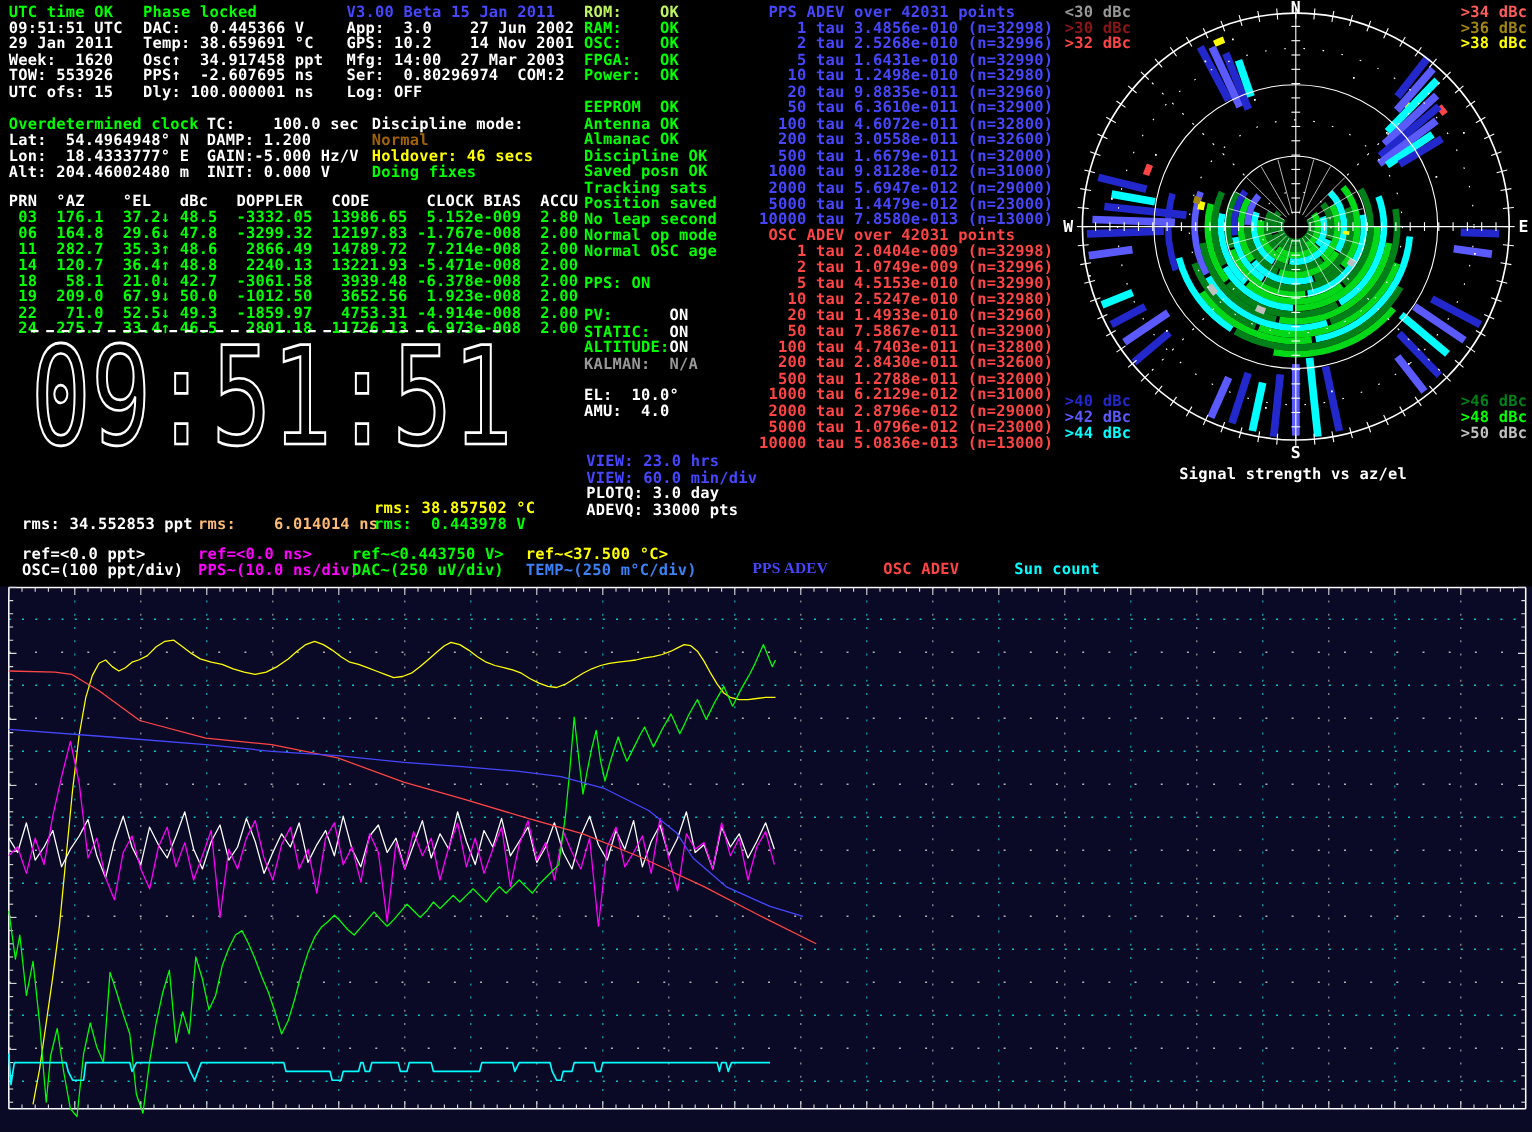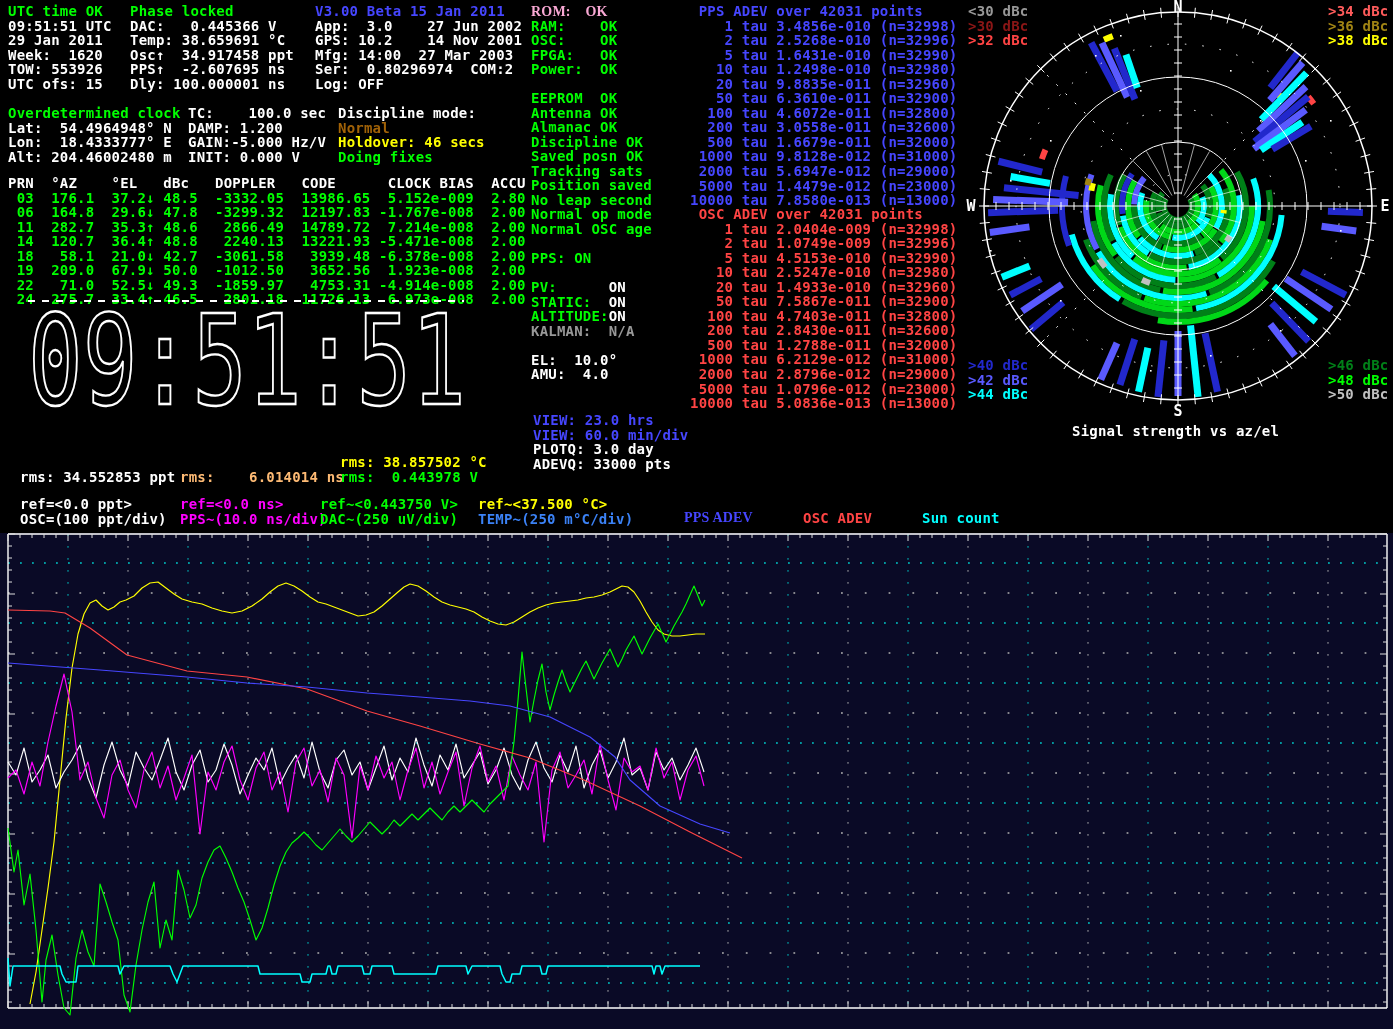--- a/index.html
+++ b/index.html
@@ -372,21 +372,21 @@
       <polyline points="8,778 16,770 24,794 32,762 40,786 48,742 56,706 64,674 72,712 80,780 88,762 96,798 104,818 112,775 120,760 128,790 136,808 144,770 152,752 160,788 168,766 176,800 184,778 192,755 200,834 208,772 216,790 224,762 232,746 240,780 248,800 256,768 264,752 272,790 280,772 288,812 296,762 304,748 312,786 320,770 328,802 336,758 344,775 352,838 360,766 368,790 376,756 384,778 392,762 400,800 408,770 416,748 424,788 432,762 440,794 448,772 456,752 464,806 472,768 480,746 488,782 496,766 504,800 512,756 520,775 528,790 536,762 544,842 552,770 560,752 568,788 576,775 584,760 592,794 600,744 608,780 616,810 624,758 632,772 640,766 648,790 656,748 664,778 672,762 680,800 688,770 696,756 704,786" fill="none" stroke="#ff00ff" stroke-width="1.15" stroke-linejoin="round"></polyline>
       <polyline points="8,828 14,872 18,850 24,905 30,874 36,930 42,1002 46,960 52,935 58,975 64,1008 70,1015 76,958 82,930 88,952 94,966 100,884 106,902 112,922 118,940 124,995 130,1012 136,965 142,930 148,902 154,882 160,948 166,920 172,940 178,870 184,890 190,918 196,905 202,878 208,862 214,850 220,846 226,858 232,872 238,888 244,902 250,920 256,940 262,928 268,908 274,885 280,866 286,852 292,843 298,838 304,832 310,838 316,845 322,850 328,843 334,836 340,829 346,836 352,842 358,836 364,829 370,822 376,828 382,834 388,828 394,820 400,826 406,820 412,814 418,820 424,814 430,808 436,814 442,820 448,812 454,806 460,812 466,806 472,800 478,806 484,812 490,804 496,798 502,792 508,786 514,742 518,700 522,652 526,688 530,722 534,700 538,680 542,664 546,692 550,710 554,695 558,682 562,670 566,682 570,692 574,684 578,676 582,668 586,661 590,670 594,679 598,671 602,663 606,656 610,649 614,658 618,667 622,659 626,650 630,643 634,636 638,645 642,654 646,646 650,638 654,631 658,624 662,633 666,642 670,634 674,626 678,619 682,612 686,604 690,595 694,586 698,596 702,606 705,600" fill="none" stroke="#00ff00" stroke-width="1.15" stroke-linejoin="round"></polyline>
       <polyline points="8,610 50,611 65,613 90,628 127,655 187,671 247,677 307,689 367,711 420,726 480,744 530,758 584,780 640,806 690,832 742,858" fill="none" stroke="#ff4444" stroke-width="1.15" stroke-linejoin="round"></polyline>
       <polyline points="8,663 100,670 187,677 247,683 307,687 367,693 420,697 470,701 510,706 550,717 590,737 615,757 630,780 660,806 700,824 730,833" fill="none" stroke="#4646ff" stroke-width="1.15" stroke-linejoin="round"></polyline>
       <polyline points="8,958 10,986 13,966 60,966 62,974 66,982 76,982 78,966 118,966 120,974 124,966 170,966 173,974 177,982 180,974 183,966 258,966 260,974 300,974 302,982 310,982 312,974 326,974 328,966 330,966 332,974 336,974 338,966 362,966 364,974 370,974 372,966 392,966 394,974 436,974 438,966 466,966 468,974 472,966 500,966 502,974 506,982 510,982 512,974 520,974 522,966 540,966 542,974 546,974 548,966 652,966 654,974 656,966 660,966 662,974 665,966 700,966" fill="none" stroke="#00ffff" stroke-width="1.5" stroke-linejoin="round"></polyline>
     </svg>
   <div id="text-layer">
       <div class="tb" style="left: 8px; top: 4px;"><div><span style="color: rgb(0, 255, 0);">UTC time OK</span></div><div><span style="color: rgb(255, 255, 255);">09:51:51 UTC</span></div><div><span style="color: rgb(255, 255, 255);">29 Jan 2011</span></div><div><span style="color: rgb(255, 255, 255);">Week:  1620</span></div><div><span style="color: rgb(255, 255, 255);">TOW: 553926</span></div><div><span style="color: rgb(255, 255, 255);">UTC ofs: 15</span></div></div>
       <div class="tb" style="left: 130px; top: 4px;"><div><span style="color: rgb(0, 255, 0);">Phase locked</span></div><div><span style="color: rgb(255, 255, 255);">DAC:   0.445366 V</span></div><div><span style="color: rgb(255, 255, 255);">Temp: 38.659691 °C</span></div><div><span style="color: rgb(255, 255, 255);">Osc↑  34.917458 ppt</span></div><div><span style="color: rgb(255, 255, 255);">PPS↑  -2.607695 ns</span></div><div><span style="color: rgb(255, 255, 255);">Dly: 100.000001 ns</span></div></div>
       <div class="tb" style="left: 315px; top: 4px;"><div><span style="color: rgb(70, 70, 255);">V3.00 Beta 15 Jan 2011</span></div><div><span style="color: rgb(255, 255, 255);">App:  3.0    27 Jun 2002</span></div><div><span style="color: rgb(255, 255, 255);">GPS: 10.2    14 Nov 2001</span></div><div><span style="color: rgb(255, 255, 255);">Mfg: 14:00  27 Mar 2003</span></div><div><span style="color: rgb(255, 255, 255);">Ser:  0.80296974  COM:2</span></div><div><span style="color: rgb(255, 255, 255);">Log: OFF</span></div></div>
-      <div class="tb" style="left: 531px; top: 4px;"><div><span style="color: #f9a8d4; font-family: Liberation Serif, serif;">ROM:    OK</span></div><div><span style="color: rgb(0, 255, 0);">RAM:    OK</span></div><div><span style="color: rgb(0, 255, 0);">OSC:    OK</span></div><div><span style="color: rgb(0, 255, 0);">FPGA:   OK</span></div><div><span style="color: rgb(0, 255, 0); margin-top: 34px;">Power:  OK</span></div></div>
+      <div class="tb" style="left: 531px; top: 4px;"><div><span style="color: #bef264;">ROM:    OK</span></div><div><span style="color: rgb(0, 255, 0);">RAM:    OK</span></div><div><span style="color: rgb(0, 255, 0);">OSC:    OK</span></div><div><span style="color: rgb(0, 255, 0);">FPGA:   OK</span></div><div><span style="color: rgb(0, 255, 0); margin-top: 34px;">Power:  OK</span></div></div>
       <div class="tb" style="left: 531px; top: 91px;"><div><span style="color: rgb(0, 255, 0);">EEPROM  OK</span></div><div><span style="color: rgb(0, 255, 0);">Antenna OK</span></div><div><span style="color: rgb(0, 255, 0);">Almanac OK</span></div><div><span style="color: rgb(0, 255, 0);">Discipline OK</span></div><div><span style="color: rgb(0, 255, 0);">Saved posn OK</span></div><div><span style="color: rgb(0, 255, 0);">Tracking sats</span></div><div><span style="color: rgb(0, 255, 0);">Position saved</span></div><div><span style="color: rgb(0, 255, 0);">No leap second</span></div><div><span style="color: rgb(0, 255, 0);">Normal op mode</span></div><div><span style="color: rgb(0, 255, 0);">Normal OSC age</span></div><div> </div><div><span style="color: rgb(0, 255, 0);">PPS: ON</span></div><div> </div><div><span style="color: rgb(0, 255, 0);">PV:      </span><span style="color: rgb(255, 255, 255);">ON</span></div><div><span style="color: rgb(0, 255, 0);">STATIC:  </span><span style="color: rgb(255, 255, 255);">ON</span></div><div><span style="color: rgb(0, 255, 0);">ALTITUDE:</span><span style="color: rgb(255, 255, 255);">ON</span></div><div><span style="color: rgb(152, 152, 152);">KALMAN:  N/A</span></div><div> </div><div><span style="color: rgb(255, 255, 255);">EL:  10.0°</span></div><div><span style="color: rgb(255, 255, 255);">AMU:  4.0</span></div></div>
       <div class="tb" style="left: 690px; top: 4px;"><div><span style="color: rgb(70, 70, 255);"> PPS ADEV over 42031 points</span></div><div><span style="color: rgb(70, 70, 255);">    1 tau 3.4856e-010 (n=32998)</span></div><div><span style="color: rgb(70, 70, 255);">    2 tau 2.5268e-010 (n=32996)</span></div><div><span style="color: rgb(70, 70, 255);">    5 tau 1.6431e-010 (n=32990)</span></div><div><span style="color: rgb(70, 70, 255);">   10 tau 1.2498e-010 (n=32980)</span></div><div><span style="color: rgb(70, 70, 255);">   20 tau 9.8835e-011 (n=32960)</span></div><div><span style="color: rgb(70, 70, 255);">   50 tau 6.3610e-011 (n=32900)</span></div><div><span style="color: rgb(70, 70, 255);">  100 tau 4.6072e-011 (n=32800)</span></div><div><span style="color: rgb(70, 70, 255);">  200 tau 3.0558e-011 (n=32600)</span></div><div><span style="color: rgb(70, 70, 255);">  500 tau 1.6679e-011 (n=32000)</span></div><div><span style="color: rgb(70, 70, 255);"> 1000 tau 9.8128e-012 (n=31000)</span></div><div><span style="color: rgb(70, 70, 255);"> 2000 tau 5.6947e-012 (n=29000)</span></div><div><span style="color: rgb(70, 70, 255);"> 5000 tau 1.4479e-012 (n=23000)</span></div><div><span style="color: rgb(70, 70, 255);">10000 tau 7.8580e-013 (n=13000)</span></div></div>
       <div class="tb" style="left: 690px; top: 207px;"><div><span style="color: rgb(255, 68, 68);"> OSC ADEV over 42031 points</span></div><div><span style="color: rgb(255, 68, 68);">    1 tau 2.0404e-009 (n=32998)</span></div><div><span style="color: rgb(255, 68, 68);">    2 tau 1.0749e-009 (n=32996)</span></div><div><span style="color: rgb(255, 68, 68);">    5 tau 4.5153e-010 (n=32990)</span></div><div><span style="color: rgb(255, 68, 68);">   10 tau 2.5247e-010 (n=32980)</span></div><div><span style="color: rgb(255, 68, 68);">   20 tau 1.4933e-010 (n=32960)</span></div><div><span style="color: rgb(255, 68, 68);">   50 tau 7.5867e-011 (n=32900)</span></div><div><span style="color: rgb(255, 68, 68);">  100 tau 4.7403e-011 (n=32800)</span></div><div><span style="color: rgb(255, 68, 68);">  200 tau 2.8430e-011 (n=32600)</span></div><div><span style="color: rgb(255, 68, 68);">  500 tau 1.2788e-011 (n=32000)</span></div><div><span style="color: rgb(255, 68, 68);"> 1000 tau 6.2129e-012 (n=31000)</span></div><div><span style="color: rgb(255, 68, 68);"> 2000 tau 2.8796e-012 (n=29000)</span></div><div><span style="color: rgb(255, 68, 68);"> 5000 tau 1.0796e-012 (n=23000)</span></div><div><span style="color: rgb(255, 68, 68);">10000 tau 5.0836e-013 (n=13000)</span></div></div>
       <div class="tb" style="left: 968px; top: 4px;"><div><span style="color: rgb(152, 152, 152);">&lt;30 dBc</span></div><div><span style="color: rgb(140, 22, 22);">&gt;30 dBc</span></div><div><span style="color: rgb(255, 68, 68);">&gt;32 dBc</span></div></div>
       <div class="tb" style="left: 1328px; top: 4px;"><div><span style="color: rgb(255, 92, 92);">&gt;34 dBc</span></div><div><span style="color: rgb(160, 132, 20);">&gt;36 dBc</span></div><div><span style="color: rgb(255, 255, 0);">&gt;38 dBc</span></div></div>
       <div class="tb" style="left: 968px; top: 358px;"><div><span style="color: rgb(34, 40, 204);">&gt;40 dBc</span></div><div><span style="color: rgb(90, 90, 255);">&gt;42 dBc</span></div><div><span style="color: rgb(0, 255, 255);">&gt;44 dBc</span></div></div>
       <div class="tb" style="left: 1328px; top: 358px;"><div><span style="color: rgb(0, 128, 24);">&gt;46 dBc</span></div><div><span style="color: rgb(0, 255, 0);">&gt;48 dBc</span></div><div><span style="color: rgb(192, 192, 192);">&gt;50 dBc</span></div></div>
       <div class="tb" style="left: 1072px; top: 424px;"><div><span style="color: rgb(255, 255, 255);">Signal strength vs az/el</span></div></div>
       <div class="tb" style="left: 8px; top: 106px;"><div><span style="color: rgb(0, 255, 0);">Overdetermined clock</span></div><div><span style="color: rgb(255, 255, 255);">Lat:  54.4964948° N</span></div><div><span style="color: rgb(255, 255, 255);">Lon:  18.4333777° E</span></div><div><span style="color: rgb(255, 255, 255);">Alt: 204.46002480 m</span></div></div>
       <div class="tb" style="left: 188px; top: 106px;"><div><span style="color: rgb(255, 255, 255);">TC:    100.0 sec</span></div><div><span style="color: rgb(255, 255, 255);">DAMP: 1.200</span></div><div><span style="color: rgb(255, 255, 255);">GAIN:-5.000 Hz/V</span></div><div><span style="color: rgb(255, 255, 255);">INIT: 0.000 V</span></div></div>

